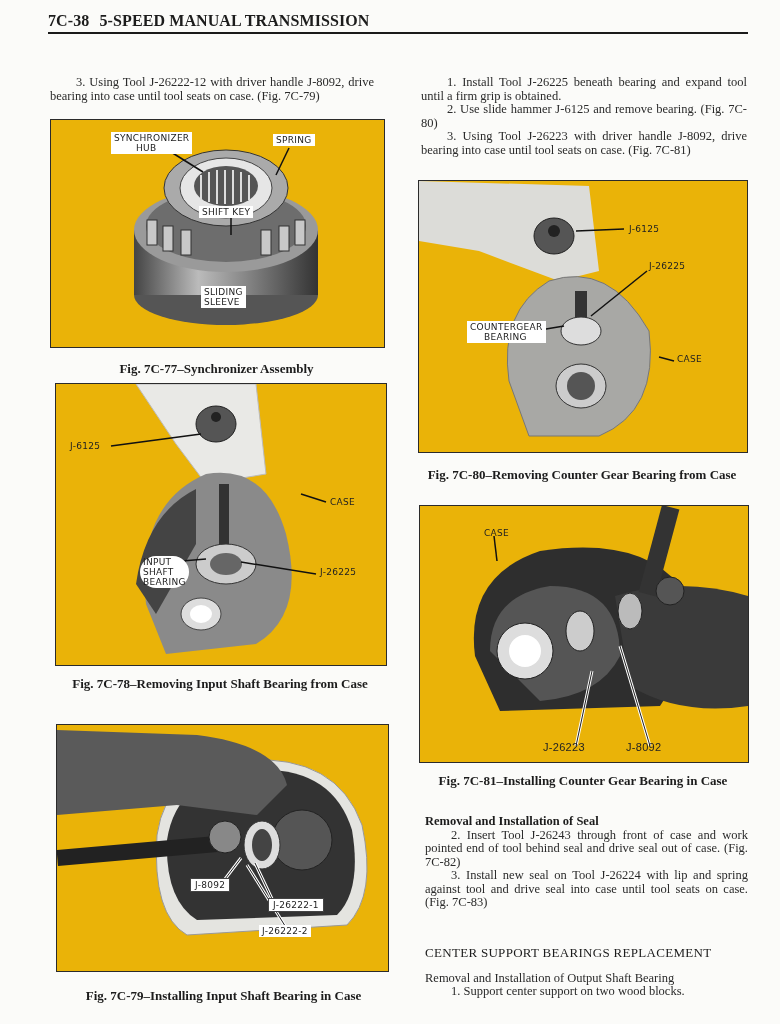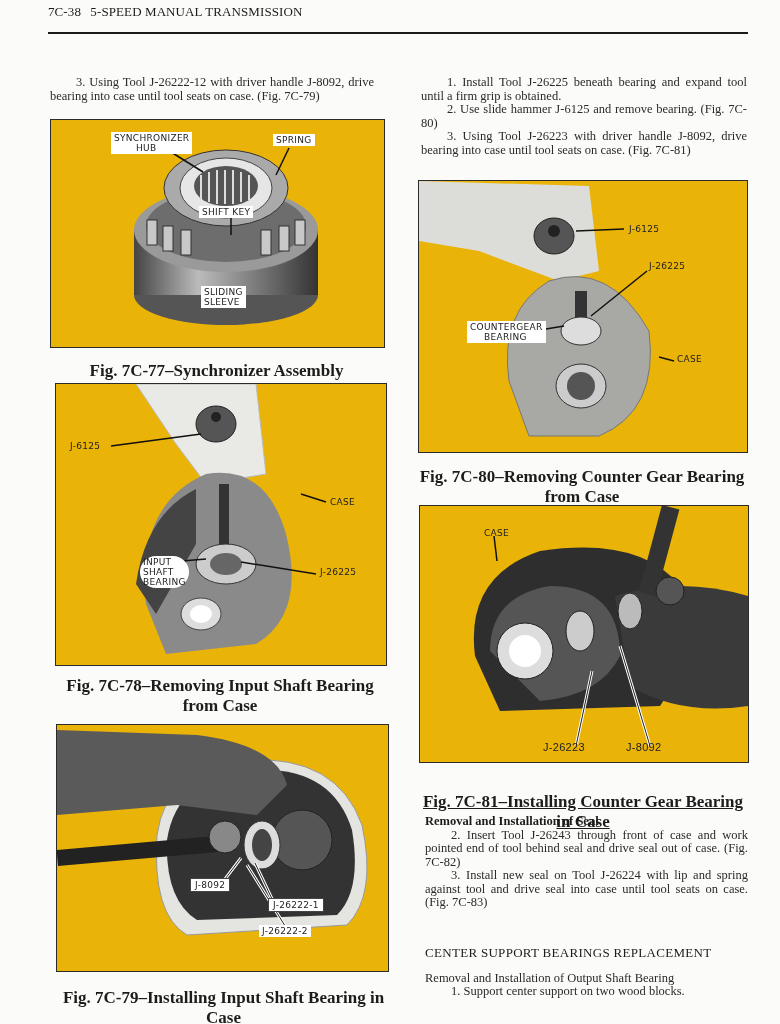--- a/index.html
+++ b/index.html
@@ -1,34 +1,34 @@
 <!DOCTYPE html>
 <html><head>
 <meta charset="utf-8">
 <style>
   html, body { margin:0; padding:0; }
   body {
     width:780px; height:1024px; background:#fbfbf9; position:relative; overflow:hidden;
     font-family: "Liberation Serif", "DejaVu Serif", serif; color:#1c1c1c;
   }
   .header {
-    position:absolute; left:48px; top:4px; font-size:13px; font-weight:normal; letter-spacing:0.1px;
+    position:absolute; left:48px; top:12px; font-size:16px; font-weight:bold; letter-spacing:0.1px;
   }
   .header .pg { margin-right:6px; }
   .rule { position:absolute; left:48px; top:32px; width:700px; height:2px; background:#1a1a1a; }
 
   .para { position:absolute; font-size:12.5px; line-height:13.5px; text-align:justify; color:#2a2a2a; }
   .para p { margin:0; }
   .indent { text-indent:26px; }
   .h-sub { font-weight:bold; font-size:12.5px; color:#1c1c1c; }
   .h-main { font-size:13px; font-weight:normal; letter-spacing:0.3px; color:#1c1c1c; }
 
   .figure { position:absolute; border:1.5px solid #2b2b2b; background:#eab308; overflow:hidden; }
   .figure svg { position:absolute; left:0; top:0; }
-  .caption { position:absolute; font-weight:bold; font-size:17px; text-align:center; color:#1c1c1c; }
+  .caption { position:absolute; font-weight:bold; font-size:13px; text-align:center; color:#1c1c1c; }
 
   .lbl {
     position:absolute; font-family:"DejaVu Sans", "Liberation Sans", sans-serif; font-size:9px;
     color:#222; letter-spacing:0.3px; line-height:10px; white-space:nowrap;
   }
   .lbl.box { background:#fff; padding:1px 3px; }
   .lbl.boxb { background:#fff; border:1px solid #444; padding:1px 4px; }
   .lbl.big { font-size:11px; font-family:"Liberation Sans", sans-serif; }
 </style>
 </head>
@@ -191,21 +191,21 @@
     <line x1="156" y1="240" x2="172" y2="165" stroke="#fff" stroke-width="3"></line>
     <line x1="156" y1="240" x2="172" y2="165" stroke="#222" stroke-width="1"></line>
     <line x1="230" y1="240" x2="200" y2="140" stroke="#fff" stroke-width="3"></line>
     <line x1="230" y1="240" x2="200" y2="140" stroke="#222" stroke-width="1"></line>
     <line x1="74" y1="30" x2="77" y2="55" stroke="#111" stroke-width="1.5"></line>
   </svg>
   <span class="lbl" style="left:64px; top:22px;">CASE</span>
   <span class="lbl big" style="left:123px; top:236px;">J-26223</span>
   <span class="lbl big" style="left:206px; top:236px;">J-8092</span>
 </div>
-<div class="caption" style="left:419px; top:792px; width:328px;text-decoration:underline;">Fig. 7C-81–Installing Counter Gear Bearing in Case</div>
+<div class="caption" style="left:419px; top:773px; width:328px;">Fig. 7C-81–Installing Counter Gear Bearing in Case</div>
 
 <div class="para" style="left:425px; top:815px; width:323px;">
   <p class="h-sub">Removal and Installation of Seal</p>
   <p class="indent">2. Insert Tool J-26243 through front of case and work pointed end of tool behind seal and drive seal out of case. (Fig. 7C-82)</p>
   <p class="indent">3. Install new seal on Tool J-26224 with lip and spring against tool and drive seal into case until tool seats on case. (Fig. 7C-83)</p>
 </div>
 
 <div class="para" style="left:425px; top:946px; width:323px;">
   <p class="h-main">CENTER SUPPORT BEARINGS REPLACEMENT</p>
   <p style="margin-top:12px;">Removal and Installation of Output Shaft Bearing</p>

